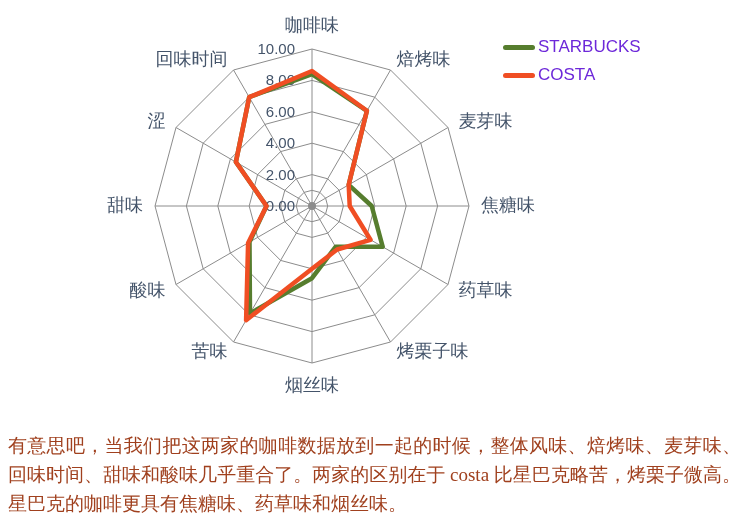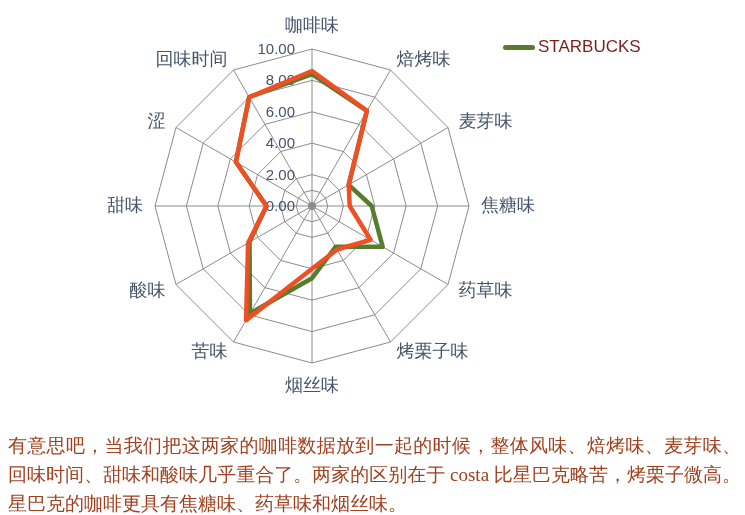--- a/index.html
+++ b/index.html
@@ -2,21 +2,21 @@
 <html><head>
 <meta charset="utf-8">
 <style>
   html,body{margin:0;padding:0;background:#ffffff;}
   #page{position:relative;width:745px;height:515px;background:#ffffff;overflow:hidden;
         font-family:"Liberation Sans",sans-serif;}
   #chart-svg{position:absolute;left:0;top:0;}
   #legend{position:absolute;left:503px;top:35px;}
   .legend-item{display:flex;align-items:center;height:24px;margin-bottom:4px;}
   .legend-swatch{width:32px;height:5px;border-radius:3px;margin-right:3px;}
-  .legend-label{font-size:17px;color:#7f1d1d;letter-spacing:0px;
+  .legend-label{font-size:17px;color:#6d28d9;letter-spacing:0px;
                 font-family:"Liberation Sans",sans-serif;}
   #caption{position:absolute;left:8px;top:431px;width:733px;
            font-family:"Liberation Serif",serif;
            font-size:19px;line-height:29px;color:#A0401E;text-align:justify;}
   text{font-family:"Liberation Sans",sans-serif;}
   .cat-label{font-family:"Liberation Serif",serif;}
 </style>
 </head>
 <body>
 
@@ -62,17 +62,21 @@
       <text x="227.5" y="64.6" text-anchor="end" font-size="18" fill="#44546A" class="cat-label">回味时间</text>
       <polygon points="312.0,74.1 366.9,110.8 348.7,184.8 371.7,206.0 382.7,246.8 335.6,246.8 312.0,278.2 250.0,313.4 249.5,242.1 266.5,206.0 235.9,162.0 249.2,97.2" fill="none" stroke="#567D2E" stroke-width="4.5" stroke-linejoin="round" stroke-linecap="round"></polygon>
       <polygon points="312.0,71.0 366.9,110.8 348.7,184.8 349.7,206.0 370.5,239.8 337.1,249.5 312.0,268.8 246.1,320.2 248.1,242.9 266.5,206.0 235.9,162.0 249.2,97.2" fill="none" stroke="#F04E23" stroke-width="4.5" stroke-linejoin="round" stroke-linecap="round"></polygon>
     </svg>
 
   <div id="legend">
     <div class="legend-item">
       <span class="legend-swatch" id="sw0" style="background: rgb(86, 125, 46);"></span>
       <span class="legend-label">STARBUCKS</span>
     </div>
+    <div class="legend-item">
+      <span class="legend-swatch" id="sw1" style="background: rgb(240, 78, 35);"></span>
+      <span class="legend-label">COSTA</span>
+    </div>
   </div>
 
   <div id="caption">有意思吧，当我们把这两家的咖啡数据放到一起的时候，整体风味、焙烤味、麦芽味、回味时间、甜味和酸味几乎重合了。两家的区别在于 costa 比星巴克略苦，烤栗子微高。星巴克的咖啡更具有焦糖味、药草味和烟丝味。</div>
 
 </div>
 
 </body></html>

